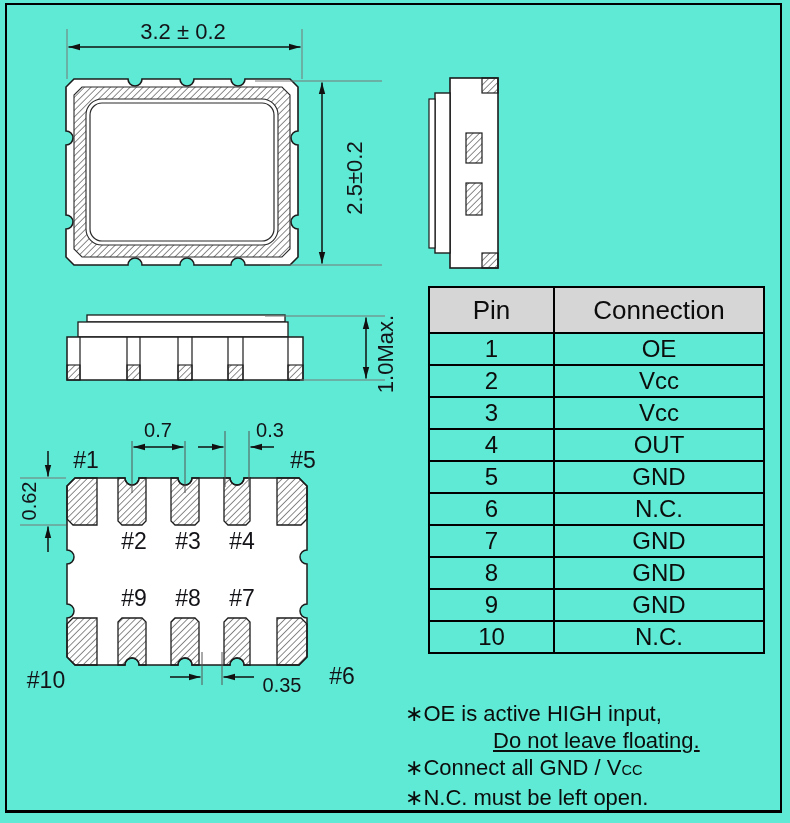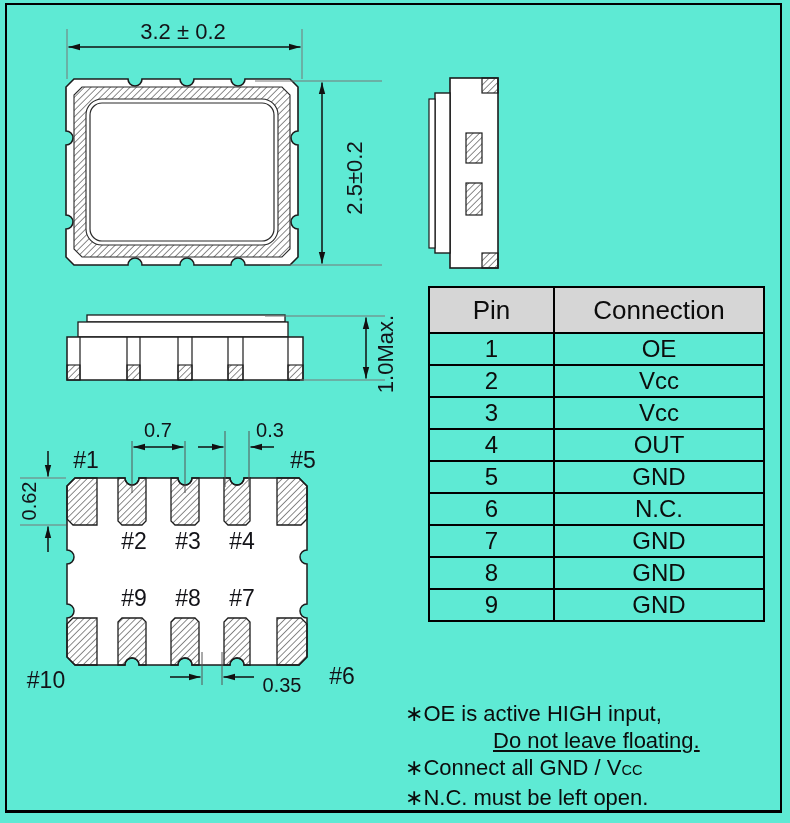--- a/index.html
+++ b/index.html
@@ -207,20 +207,24 @@
           <td>GND</td>
         </tr>
       <tr>
           <td>8</td>
           <td>GND</td>
         </tr>
       <tr>
           <td>9</td>
           <td>GND</td>
         </tr>
+      <tr>
+          <td>10</td>
+          <td>N.C.</td>
+        </tr>
     </tbody>
   </table>
 
   <div class="notes">
     <div>∗OE is active HIGH input,</div>
     <div class="indent1">Do not leave floating.</div>
     <div><span>∗Connect all GND / V</span><span class="sub">CC</span></div>
     <div>∗N.C. must be left open.</div>
   </div>
 </div>

